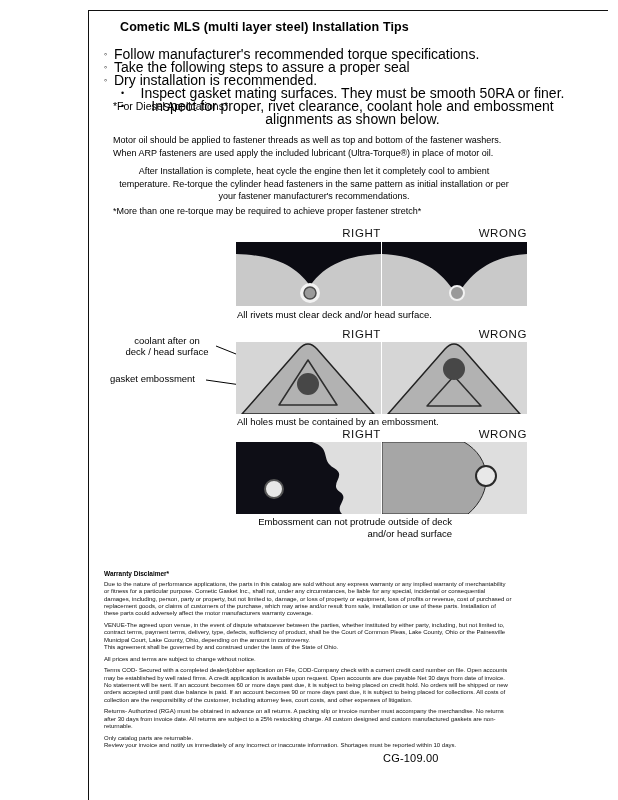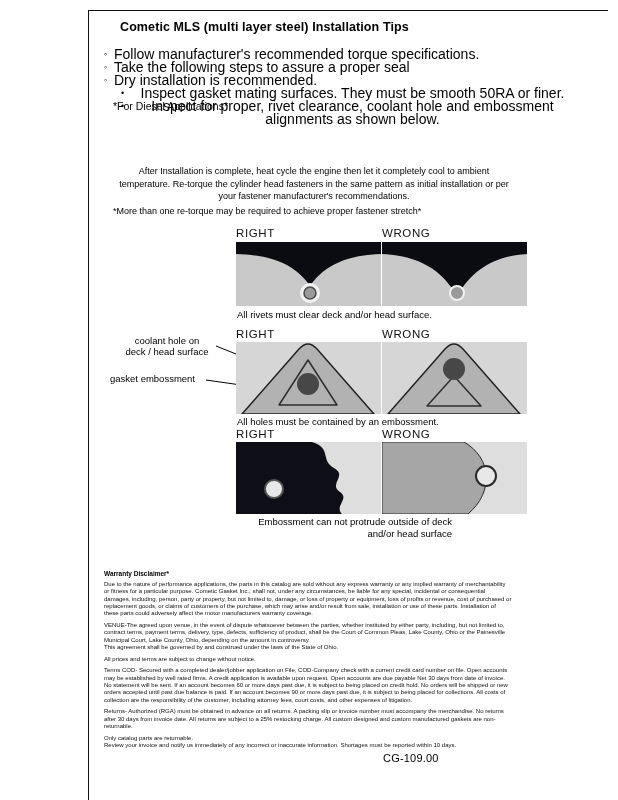--- a/index.html
+++ b/index.html
@@ -19,21 +19,21 @@
   .sub { margin-left:17px;text-align:center; }
   .b2 { position:relative; padding-left:10px; }
   .b2::before { content:"•"; position:absolute; left:0; top:0; font-size:9px; }
 
   .diesel-head { position:absolute; left:113px; top:100px; font-size:10.5px; font-weight:normal; }
   .para { position:absolute; left:113px; width:402px; font-size:9px; line-height:12.5px; white-space:pre-line; }
   .p1 { top:134px; }
   .p2 { top:165px;text-align:center; }
   .note { position:absolute; left:113px; top:206px; font-size:9px; }
 
-  .dg-head { position:absolute; width:145px; text-align:left; font-size:11.5px; letter-spacing:0.6px; color:#111; }
+  .dg-head { position:absolute; width:145px; text-align:right; font-size:11.5px; letter-spacing:0.6px; color:#111; }
   .panel { position:absolute; width:145px; }
   .panel svg { display:block; width:145px; }
   .caption { position:absolute; font-size:9.5px; line-height:11.5px; }
 
   .pt-label { position:absolute; font-size:9.5px; line-height:10.5px; white-space:pre-line; }
   .lbl-hole { left:118px; top:336px; width:98px; text-align:center; }
   .lbl-emb { left:110px; top:374px; }
   .pointer-lines { position:absolute; left:204px; top:336px; }
 
   .disc { position:absolute; left:104px; top:570px; width:408px; }
@@ -54,20 +54,22 @@
     <div class="b1"><span>Follow manufacturer's recommended torque specifications.</span></div>
     <div class="b1"><span>Take the following steps to assure a proper seal</span></div>
     <div class="b1"><span>Dry installation is recommended.</span></div>
     <div class="sub">
       <div class="b2"><span>Inspect gasket mating surfaces.  They must be smooth 50RA or finer.</span></div>
       <div class="b2"><span>Inspect for proper, rivet clearance, coolant hole and embossment alignments as shown below.</span></div>
     </div>
   </div>
 
   <div class="diesel-head">*For Diesel Applications*</div>
+  <p class="para p1">Motor oil should be applied to fastener threads as well as top and bottom of the fastener washers.
+When ARP fasteners are used apply the included lubricant (Ultra-Torque®) in place of motor oil.</p>
   <p class="para p2">After Installation is complete, heat cycle the engine then let it completely cool to ambient temperature. Re-torque the cylinder head fasteners in the same pattern as initial installation or per your fastener manufacturer's recommendations.</p>
   <div class="note">*More than one re-torque may be required to achieve proper fastener stretch*</div>
 
   <div class="dg-head" style="left:236px; top:227px;">RIGHT</div>
   <div class="dg-head" style="left:382px; top:227px;">WRONG</div>
   <div class="panel" style="left:236px; top:242px;">
     <svg viewBox="0 0 145 64" width="145" height="64">
       <rect width="145" height="64" fill="#c9c9c9"></rect>
       <path d="M0,0 H145 V12 C113,13 89,22 74,44 C59,22 35,13 0,12 Z" fill="#0b0b12"></path>
       <circle cx="74" cy="51" r="10" fill="#f2f2f2"></circle>
@@ -78,21 +80,21 @@
     <svg viewBox="0 0 145 64" width="145" height="64">
       <rect width="145" height="64" fill="#c9c9c9"></rect>
       <path d="M0,0 H145 V12 C113,14 91,27 75,54 C59,27 37,14 0,12 Z" fill="#0b0b12"></path>
       <circle cx="75" cy="51" r="7" fill="#9a9a9a" stroke="#f2f2f2" stroke-width="2"></circle>
     </svg>
   </div>
   <div class="caption" style="left:237px; top:309px;">All rivets must clear deck and/or head surface.</div>
 
   <div class="dg-head" style="left:236px; top:328px;">RIGHT</div>
   <div class="dg-head" style="left:382px; top:328px;">WRONG</div>
-  <div class="pt-label lbl-hole">coolant hole on
+  <div class="pt-label lbl-hole">coolant after on
 deck / head surface</div>
   <div class="pt-label lbl-emb">gasket embossment</div>
   <svg class="pointer-lines" width="110" height="62">
     <line x1="12" y1="10" x2="102" y2="46" stroke="#000" stroke-width="1"></line>
     <line x1="2" y1="44" x2="58" y2="52" stroke="#000" stroke-width="1"></line>
   </svg>
   <div class="panel" style="left:236px; top:342px;">
     <svg viewBox="0 0 145 72" width="145" height="72">
       <rect width="145" height="72" fill="#d6d6d6"></rect>
       <path d="M6,72 L63,7 Q72,-3 81,7 L138,72 Z" fill="#b2b2b2" stroke="#222" stroke-width="1.5"></path>

